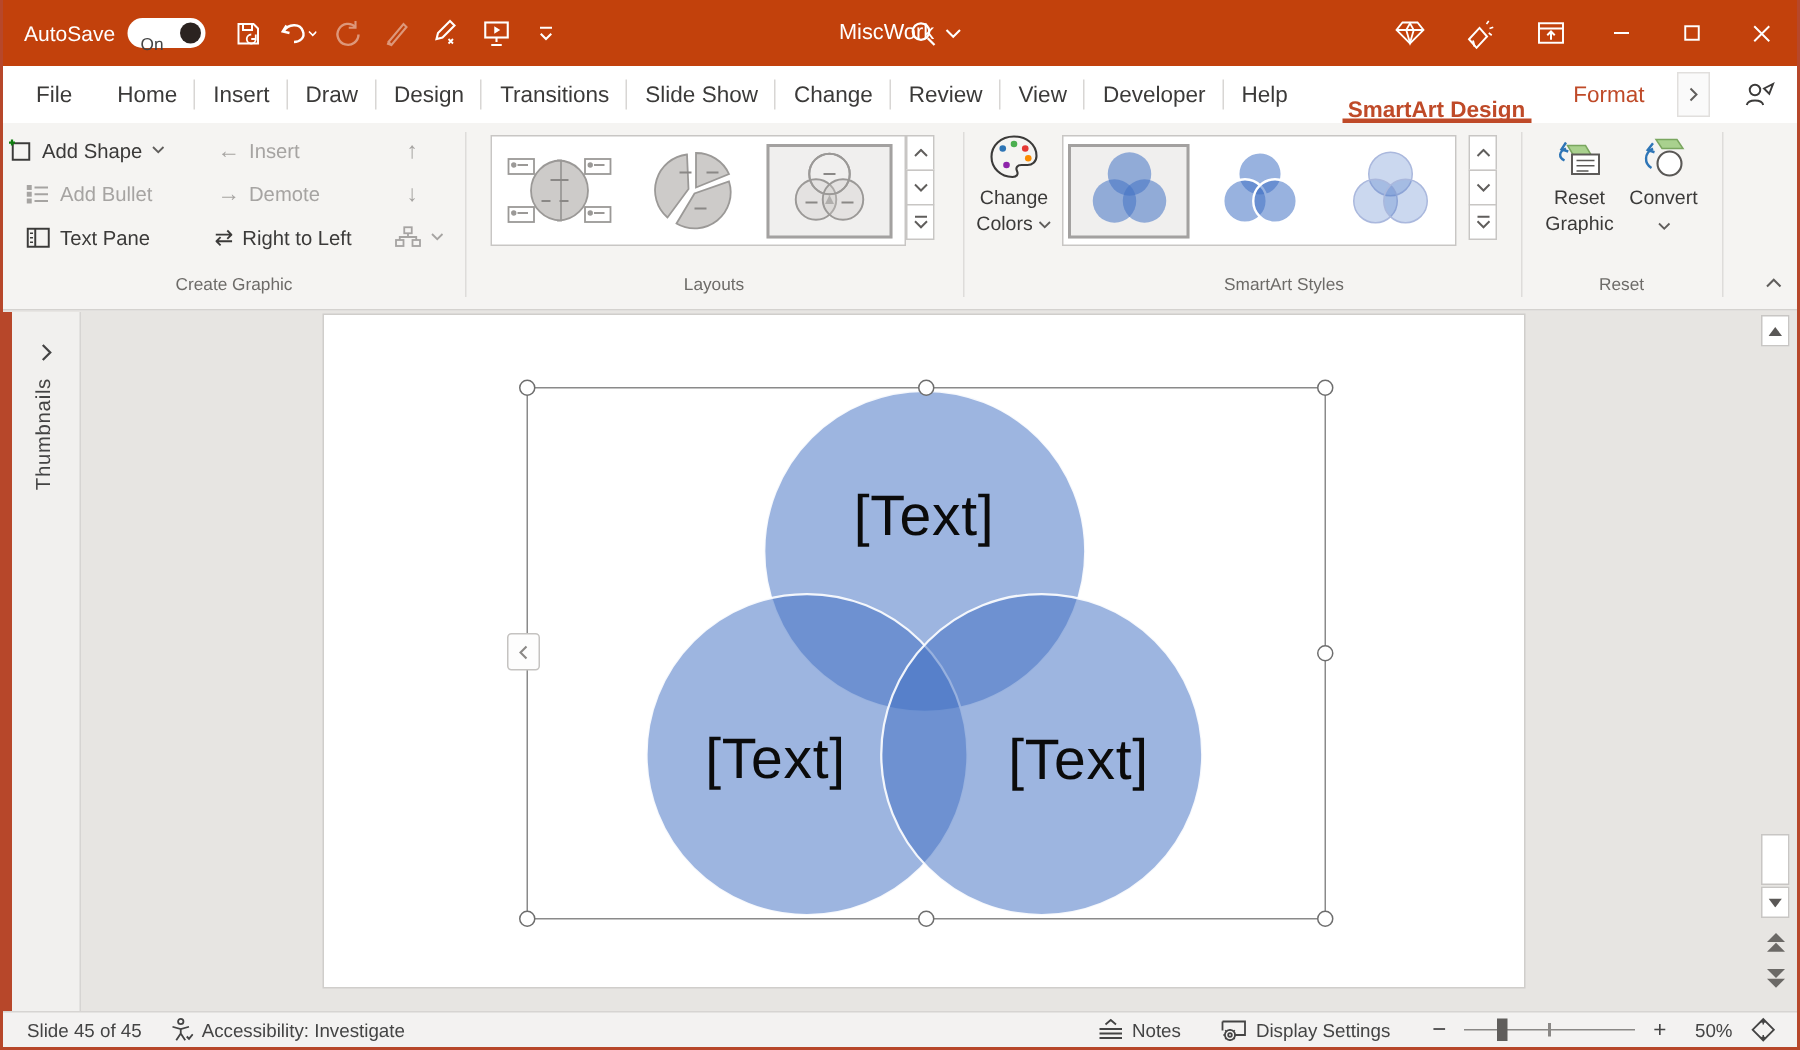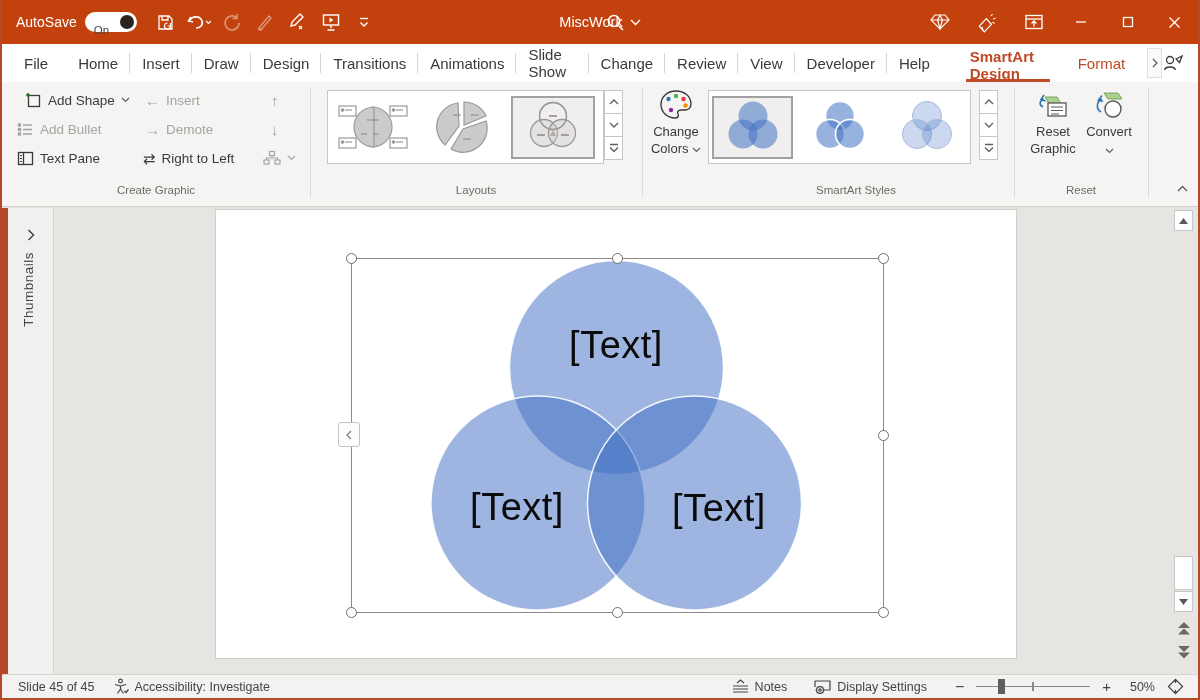--- a/index.html
+++ b/index.html
@@ -220,23 +220,20 @@
   <span class="tab sep">
       <span>Draw</span>
     </span>
   <span class="tab sep">
       <span>Design</span>
     </span>
   <span class="tab sep">
       <span>Transitions</span>
     </span>
   <span class="tab sep">
-      <span>Animations</span>
-    </span>
-  <span class="tab sep">
       <span>Slide Show</span>
     </span>
   <span class="tab sep">
       <span>Change</span>
     </span>
   <span class="tab sep">
       <span>Review</span>
     </span>
   <span class="tab sep">
       <span>View</span>
@@ -267,21 +264,21 @@
     </svg>
   </span>
 </div>
 
 <div class="ribbon">
   <div class="vsep" style="left:308px"></div>
   <div class="vsep" style="left:640px"></div>
   <div class="vsep" style="left:1012px"></div>
   <div class="vsep" style="left:1146px"></div>
 
-  <div class="rb-item" style="left:20px;top:6px">
+  <div class="rb-item" style="left:0;top:6px">
     <svg width="17" height="17" viewBox="0 0 17 17" fill="none">
       <rect x="3.5" y="3.5" width="11" height="11" stroke="#3b3a39" stroke-width="1.3"></rect>
       <path d="M3 1 v4 M1 3 h4" stroke="#107c10" stroke-width="1.5"></path>
     </svg>
     <span>Add Shape</span>
     <svg class="chev" width="9" height="6" viewBox="0 0 9 6" fill="none" stroke="#605e5c" stroke-width="1.2">
         <path d="M1 1 l3.5 3.5 L8 1"></path>
       </svg>
   </div>
   <div class="rb-item dis" style="left:140px;top:6px">

